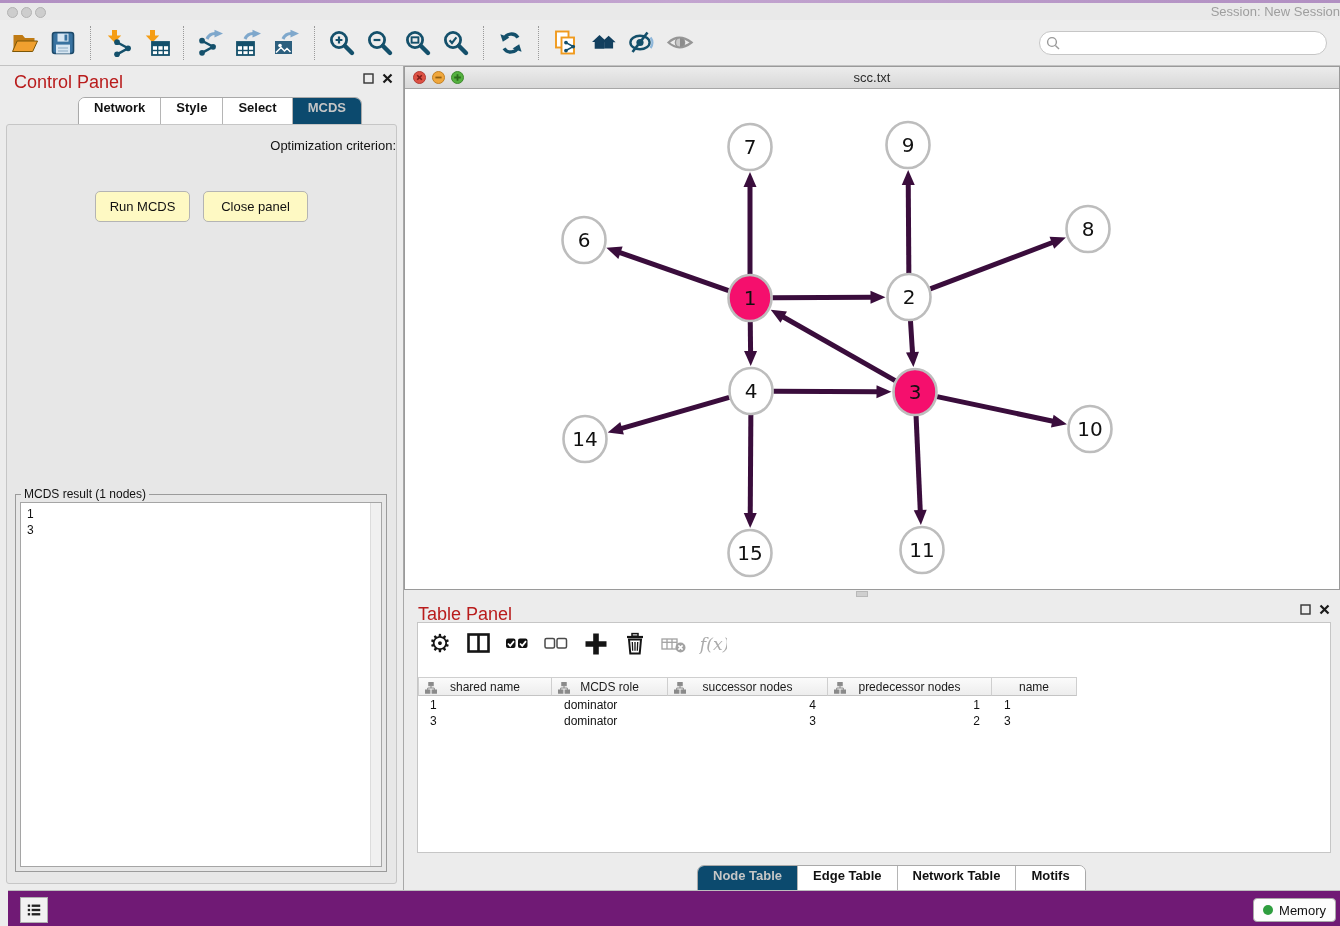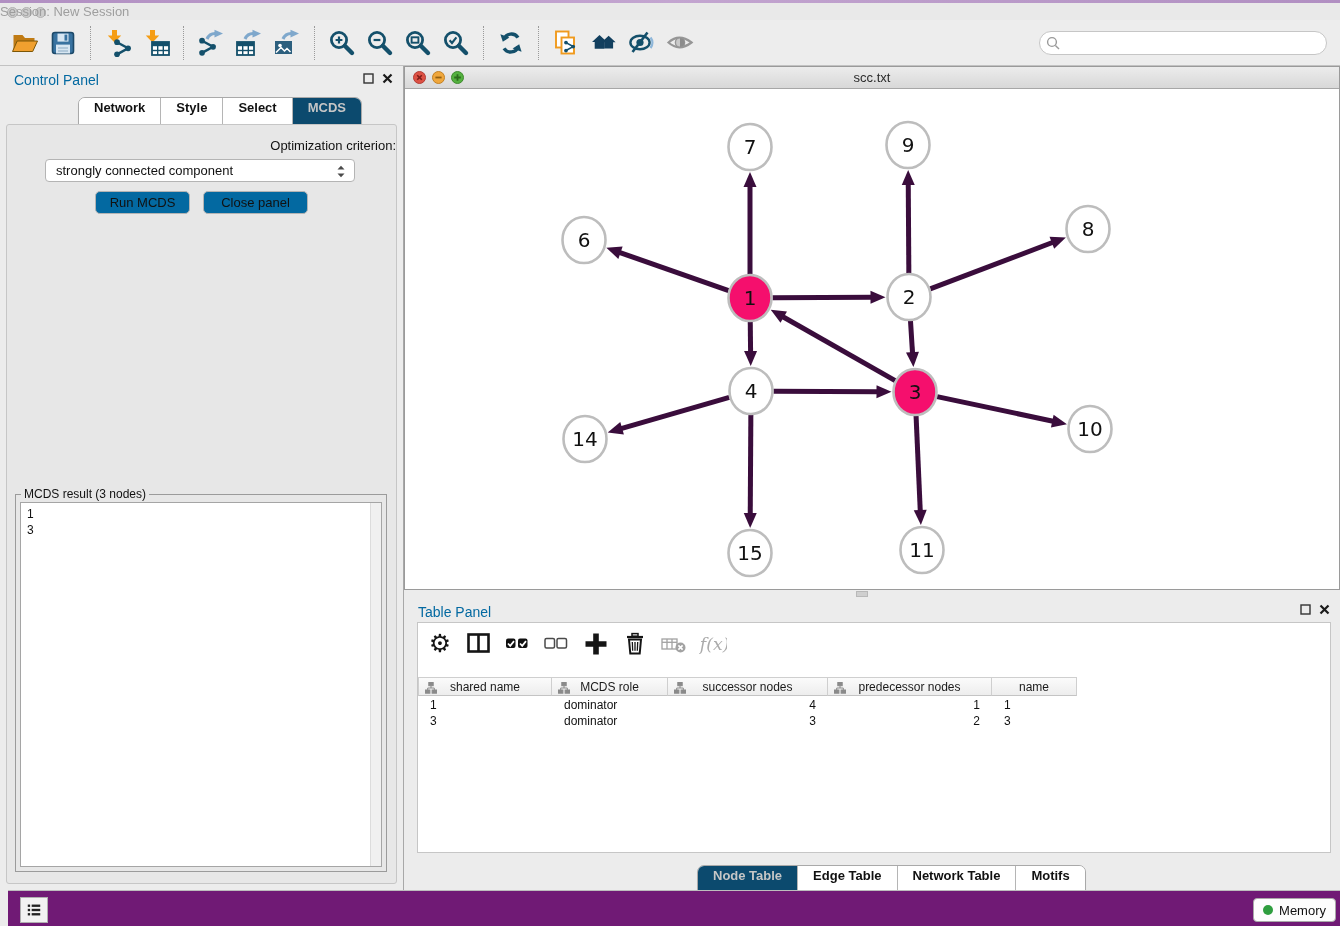--- a/index.html
+++ b/index.html
@@ -4,53 +4,53 @@
 <style>
   * { box-sizing: border-box; }
   body { margin:0; font-family:"Liberation Sans", sans-serif; background:#d8d8d8; }
   #app { position:relative; width:1340px; height:926px; background:#ececec; overflow:hidden; }
 
   .purple-strip { position:absolute; left:0; top:0; width:100%; height:3px;
     background:linear-gradient(90deg,#b18fc2,#c3a5d0 50%,#b18fc2); }
   .titlebar { position:absolute; left:0; top:3px; width:100%; height:17px; background:#e9e9e9; }
   .wdot { position:absolute; top:4px; width:11px; height:11px; border-radius:50%;
     background:#cdcdcd; border:1px solid #b3b3b3; }
-  .wtitle { position:absolute; left:0; right:0; top:1px; text-align:left; font-size:13px; color:#9e9e9e; }
+  .wtitle { position:absolute; left:0; right:0; top:1px; text-align:right; font-size:13px; color:#9e9e9e; }
 
   .toolbar { position:absolute; left:0; top:20px; width:100%; height:46px; background:#ededed;
     border-bottom:1px solid #c2c2c2; display:flex; align-items:center; padding-left:6px; }
   .tgroup { display:flex; align-items:center; }
   .tbtn { width:38px; height:36px; display:flex; align-items:center; justify-content:center;
     background:none; border:none; padding:0; cursor:default; }
   .tsep { width:1px; height:34px; border-left:1px dotted #9a9a9a; margin:0 8px; }
   .searchwrap { margin-left:auto; margin-right:13px; position:relative; }
   .searchwrap svg { position:absolute; left:7px; top:5px; }
   .searchinput { width:288px; height:24px; border:1px solid #c6c6c6; border-radius:12px;
     background:#fff; padding:0 10px 0 26px; font-size:13px; outline:none; }
 
   .control-panel { position:absolute; left:0; top:66px; width:404px; height:824px;
     background:#ececec; border-right:1px solid #a8a8a8; }
-  .panel-title { position:absolute; left:14px; top:6px; font-size:14px; color:#0369a1; }
+  .panel-title { position:absolute; left:14px; top:6px; font-size:18px; color:#b91c1c; }
   .panel-icons { position:absolute; right:10px; top:7px; display:flex; gap:8px; align-items:center; }
 
   .segtabs { position:absolute; display:flex; border:1px solid #a9a9a9; border-radius:7px;
     overflow:hidden; background:#fff; height:38px; box-shadow:0 1px 1px rgba(0,0,0,.08); }
   .seg { padding:0 15px; font-size:13px; line-height:20px; background:#fff; color:#111;
     border-left:1px solid #b5b5b5; white-space:nowrap; font-weight:bold; }
   .seg:first-child { border-left:none; }
   .seg.selected { background:#0c4a6e; color:#c6c6c6; }
 
   .cp-card { position:absolute; left:6px; top:58px; width:391px; height:760px;
     background:#e7e7e7; border:1px solid #c6c6c6; border-radius:3px; }
   .optlabel { position:absolute; left:0; width:100%; top:13px; text-align:right; font-size:13px; color:#111; }
   .cp-select { position:absolute; left:38px; top:34px; width:310px; height:23px; background:#fff;
     border:1px solid #b4b4b4; border-radius:4px; font-size:13px; line-height:21px;
     padding-left:10px; color:#111; }
   .cp-select svg { position:absolute; right:5px; top:3px; }
-  .cp-btn { position:absolute; top:66px; height:23px; background:#0369a1; border:1px solid #b4b4b4;
+  .cp-btn { position:absolute; top:66px; height:31px; background:#fef9c3; border:1px solid #b4b4b4;
     border-radius:5px; font-size:13px; font-family:"Liberation Sans",sans-serif; color:#111; padding:0; }
 
   .groupbox { position:absolute; left:8px; top:369px; width:372px; height:378px;
     border:1px solid #9b9b9b; }
   .gb-legend { position:absolute; top:-8px; left:5px; background:#e7e7e7; padding:0 3px;
     font-size:12px; color:#111; }
   .resultbox { position:absolute; left:4px; right:4px; top:7px; bottom:4px; background:#fff;
     border:1px solid #a5a5a5; font-size:12px; color:#111; padding:3px 6px; line-height:16px; }
   .scrolltrack { position:absolute; right:5px; top:8px; bottom:5px; width:11px;
     background:#f0f0f0; border-left:1px solid #dcdcdc; }
@@ -291,32 +291,25 @@
     </span>
     <div class="segtabs" id="cp-tabs" style="left:78px; top:31px">
         <div class="seg">Network</div>
         <div class="seg">Style</div>
         <div class="seg">Select</div>
         <div class="seg selected">MCDS</div>
       </div>
 
     <div class="cp-card">
       <div class="optlabel">Optimization criterion:</div>
-      <div class="cp-select">
-        <span>strongly connected component</span>
-        <svg width="16" height="17" viewBox="0 0 16 17">
-          <path d="M4.5 6.5 L8 2.8 L11.5 6.5z" fill="#4a4a4a"></path>
-            <path d="M4.5 10.5 L8 14.2 L11.5 10.5z" fill="#4a4a4a"></path>
-        </svg>
-      </div>
       <button class="cp-btn" style="left:88px; width:95px">Run MCDS</button>
       <button class="cp-btn" style="left:196px; width:105px">Close panel</button>
 
       <div class="groupbox">
-        <span class="gb-legend">MCDS result (3 nodes)</span>
+        <span class="gb-legend">MCDS result (1 nodes)</span>
         <div class="resultbox" id="result-lines">
             <div>1</div>
             <div>3</div>
           </div>
         <div class="scrolltrack"></div>
       </div>
     </div>
   </div>
 
   <div class="netwin">

